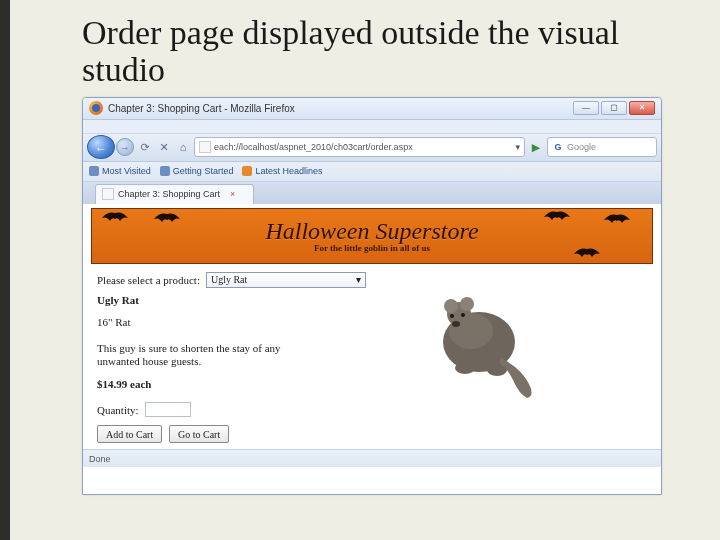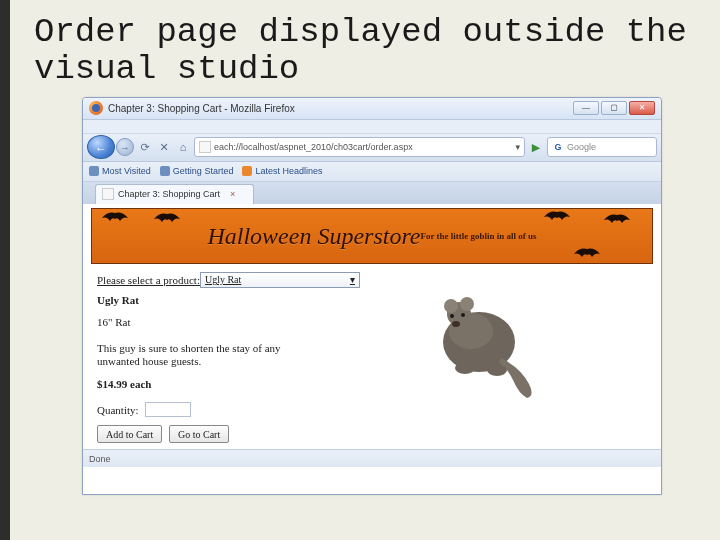--- a/index.html
+++ b/index.html
@@ -1,18 +1,18 @@
 <!DOCTYPE html>
 <html><head>
 <meta charset="utf-8">
 <style>
   * { margin: 0; padding: 0; box-sizing: border-box; }
   html, body { width: 720px; height: 540px; font-family: Arial, sans-serif; }
   .slide { width: 720px; height: 540px; background: #efeee4; padding: 14px 20px 14px 24px; border-left: 10px solid #2d2d2b; position: relative; }
-  .slide-title { font-family: Liberation Mono, monospace; font-size: 34px; font-weight: 400; color: #1a1a1a; line-height: 1.1; margin-bottom: 8px; }
+  .slide-title { font-family: Liberation Serif, serif; font-size: 34px; font-weight: 400; color: #1a1a1a; line-height: 1.1; margin-left: 48px; margin-bottom: 8px; }
   .browser-window { width: 580px; margin-left: 48px; background: #fff; border: 1px solid #8ca3c3; border-radius: 4px 4px 0 0; overflow: hidden; box-shadow: 0 0 2px rgba(0,0,0,.15); }
   .title-bar { height: 22px; background: linear-gradient(#eef3fb, #d7e4f5); display: flex; align-items: center; padding: 0 6px; font-size: 10px; color: #333; border-bottom: 1px solid #b8c8dd; }
   .title-bar .ff-icon { width: 14px; height: 14px; margin-right: 5px; background: radial-gradient(circle at 30% 30%, #ffb84d, #d9531e); border-radius: 50%; position: relative; }
   .title-bar .ff-icon::after { content: ""; position: absolute; inset: 3px; background: #3b66b5; border-radius: 50%; }
   .title-bar-spacer { flex: 1; }
   .win-buttons { display: flex; gap: 2px; }
   .win-btn { width: 26px; height: 14px; border: 1px solid #9db1cc; border-radius: 2px; background: linear-gradient(#f5f8fc,#d7e2f0); font-size: 8px; line-height: 12px; text-align: center; color: #334; }
   .win-close { background: linear-gradient(#f6b0a8,#d95a48); color: #fff; border-color: #b74636; }
   .menu-strip { height: 14px; background: #e8eef7; border-bottom: 1px solid #cdd8e8; }
   .nav-bar { height: 28px; background: linear-gradient(#eaf0f8,#d4e0f0); border-bottom: 1px solid #b9c9de; display: flex; align-items: center; padding: 0 4px; gap: 3px; }
@@ -26,27 +26,27 @@
   .g-icon { width: 12px; height: 12px; display: flex; align-items: center; justify-content: center; font-size: 9px; font-weight: bold; }
   .g-b { color: #2a5db0; }
   .bookmarks { height: 20px; background: linear-gradient(#eaf0f8,#dde7f3); border-bottom: 1px solid #c4d2e5; display: flex; align-items: center; padding: 0 6px; gap: 9px; font-size: 9px; color: #2a4e8a; }
   .bm-item { display: flex; align-items: center; gap: 3px; }
   .bm-dot { width: 10px; height: 10px; background: #6c8ec0; border-radius: 2px; }
   .bm-rss { width: 10px; height: 10px; background: #e8872b; border-radius: 2px; }
   .tab-strip { height: 22px; background: linear-gradient(#d4dfef,#c5d3e6); display: flex; align-items: flex-end; padding-left: 12px; }
   .tab-strip .tab { height: 20px; background: #f5f8fc; border: 1px solid #aebdd2; border-bottom: none; border-radius: 3px 3px 0 0; padding: 0 18px 0 6px; font-size: 9px; color: #333; display: flex; align-items: center; gap: 4px; }
   .tab-x { font-size: 9px; color: #a55; margin-left: 6px; }
   .page-view { background: #fff; height: 290px; overflow: hidden; display: flex; flex-direction: column; }
-  .banner { height: 56px; margin: 4px 8px 2px 8px; background: linear-gradient(#e87818, #d86510); border: 1px solid #6f310a; position: relative; display: flex; align-items: center; justify-content: center; }
+  .banner { height: 56px; margin: 4px 8px 2px 8px; background: linear-gradient(#e87818, #d86510); border: 1px solid #6f310a; position: relative; display: flex; flex-direction: column; align-items: center; justify-content: center; }
   .bat { position: absolute; width: 30px; height: 14px; }
   .bat svg { width: 100%; height: 100%; }
   .banner-title { font-family: 'Brush Script MT', cursive; font-size: 24px; color: #2d0f04; font-style: italic; line-height: 1; text-shadow: 0 1px 0 rgba(255,200,120,.3); }
   .banner-sub { font-family: 'Times New Roman', serif; font-size: 9px; color: #3b1806; font-weight: bold; }
   .content { padding: 6px 14px; font-family: 'Times New Roman', serif; font-size: 11px; color: #222; position: relative; }
-  .row { display: flex; align-items: center; gap: 0; margin-bottom: 6px; text-decoration: underline; }
+  .row { display: flex; align-items: center; gap: 6px; margin-bottom: 6px; }
   .select-box { width: 160px; height: 16px; border: 1px solid #8a9bb3; background: linear-gradient(#fff,#eef2f7); font-size: 10px; padding: 0 4px; display: flex; align-items: center; justify-content: space-between; }
   .prod-name { font-weight: bold; margin-bottom: 10px; }
   .prod-size { margin-bottom: 14px; }
   .prod-desc { max-width: 220px; line-height: 1.2; margin-bottom: 10px; }
   .prod-price { font-weight: bold; margin-bottom: 12px; }
   .prod-img { position: absolute; right: 110px; top: 10px; width: 140px; height: 130px; }
   .rat-svg { width: 100%; height: 100%; }
   .qty-row { display: flex; align-items: center; gap: 6px; margin-bottom: 8px; }
   .qty-input { width: 46px; height: 15px; border: 1px solid #b5c0d0; background: #fff; }
   .btn { height: 18px; padding: 0 8px; font-size: 10px; background: linear-gradient(#fdfdfd,#e6e6e6); border: 1px solid #888; border-radius: 2px; display: inline-flex; align-items: center; margin-right: 4px; color: #222; }

